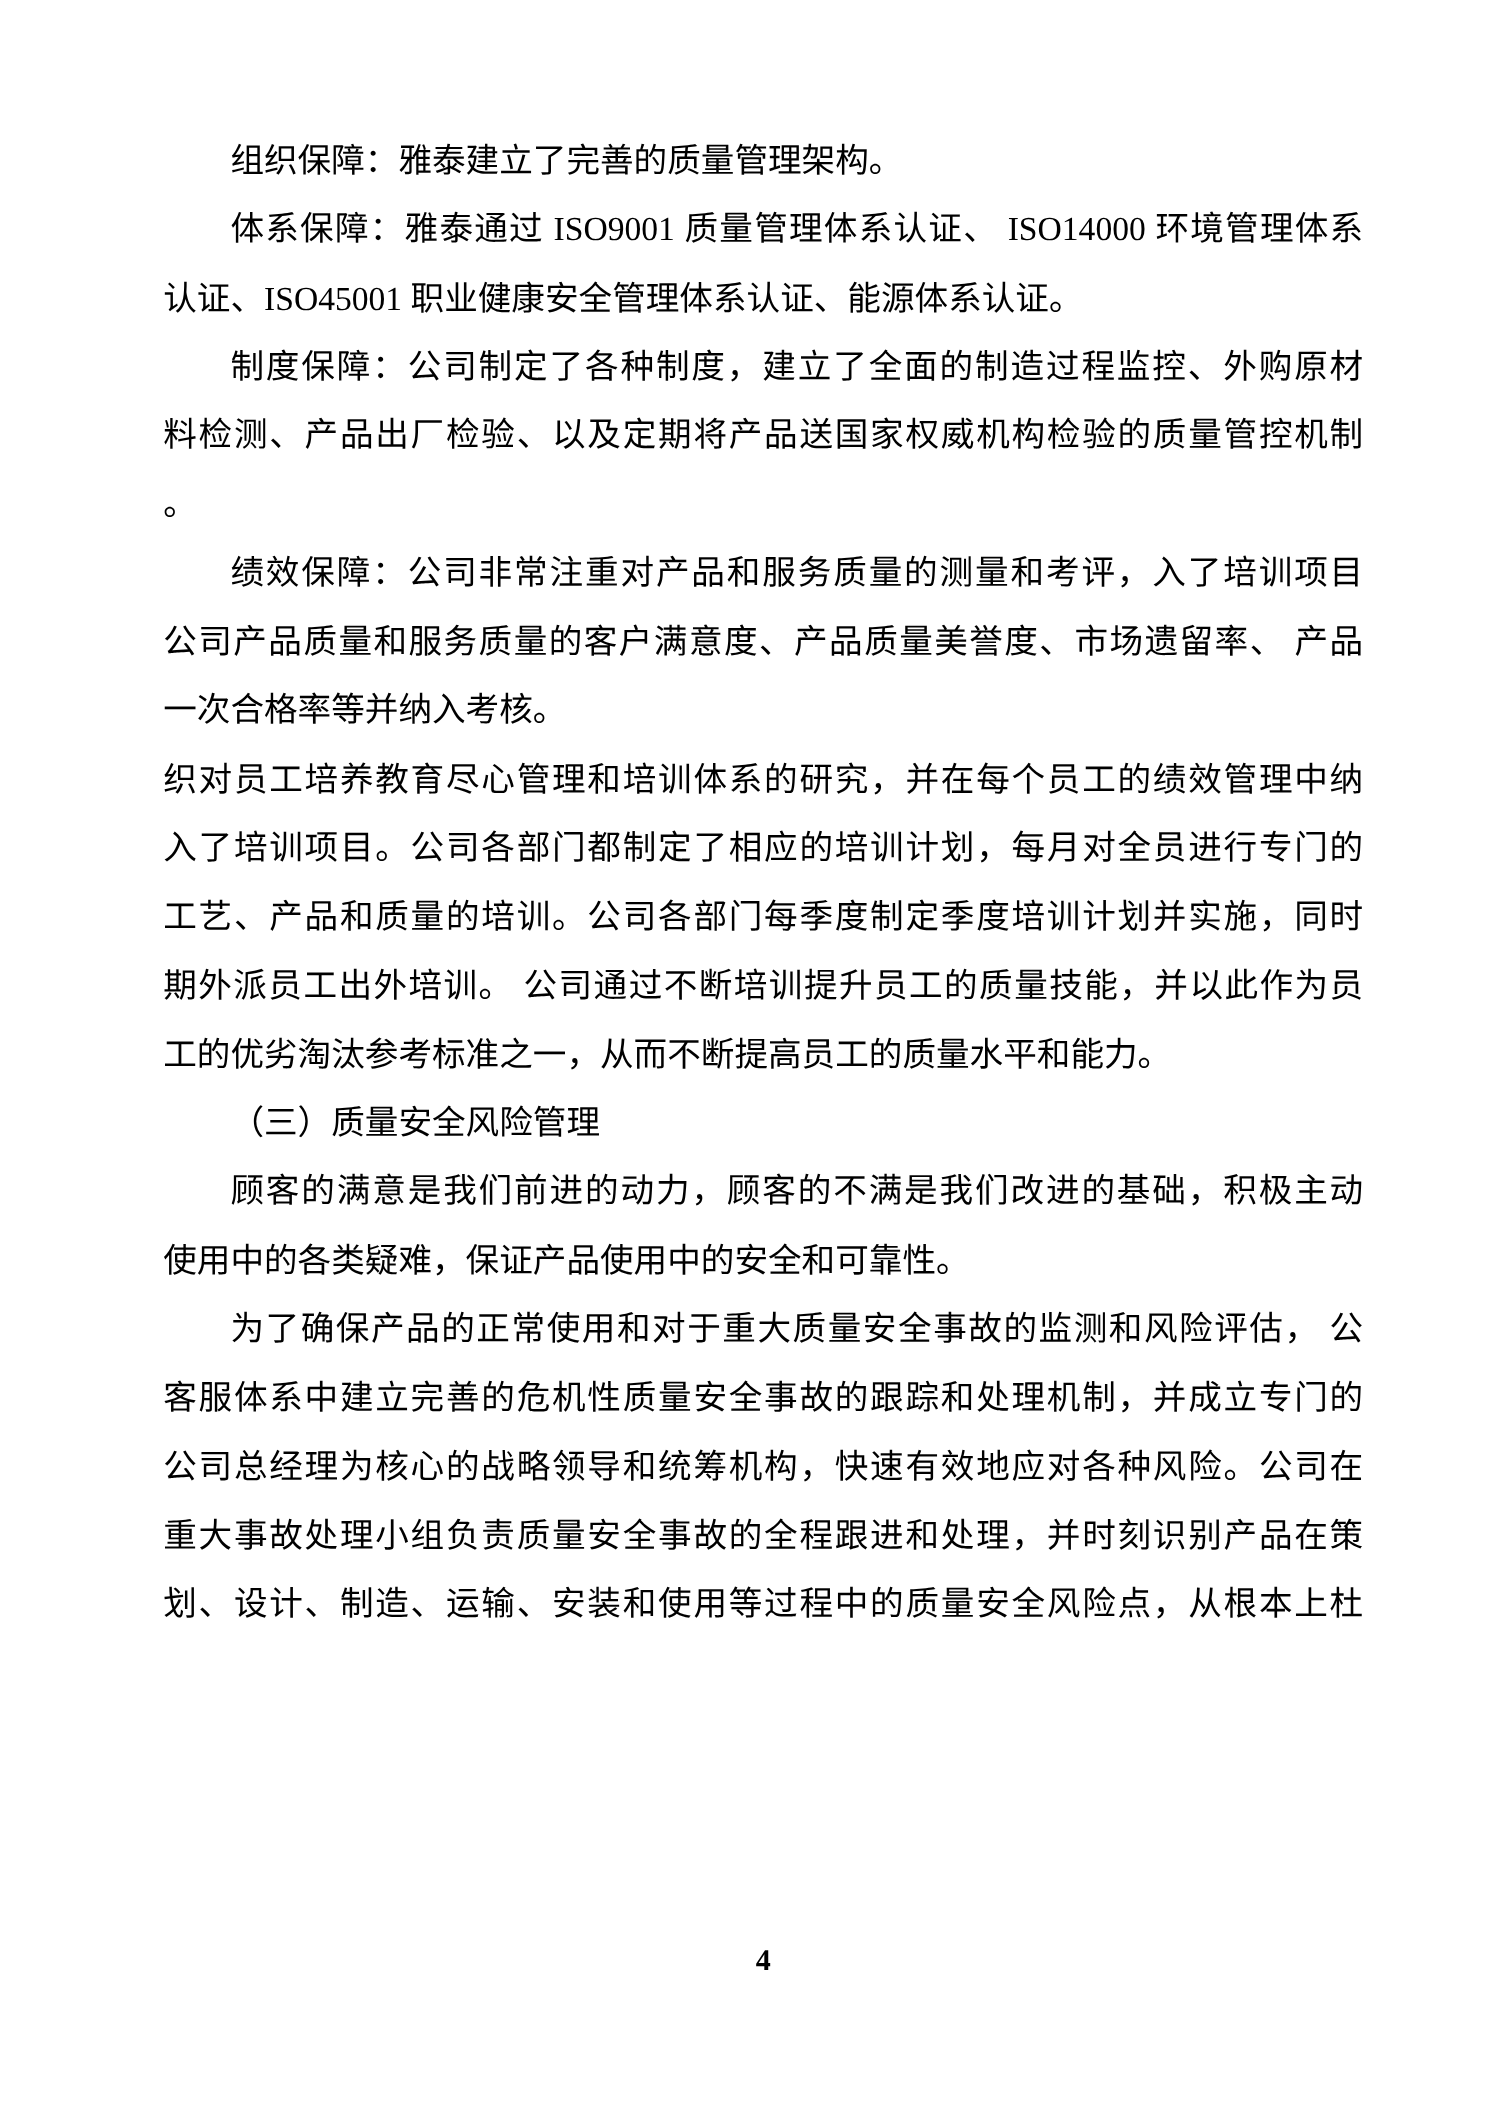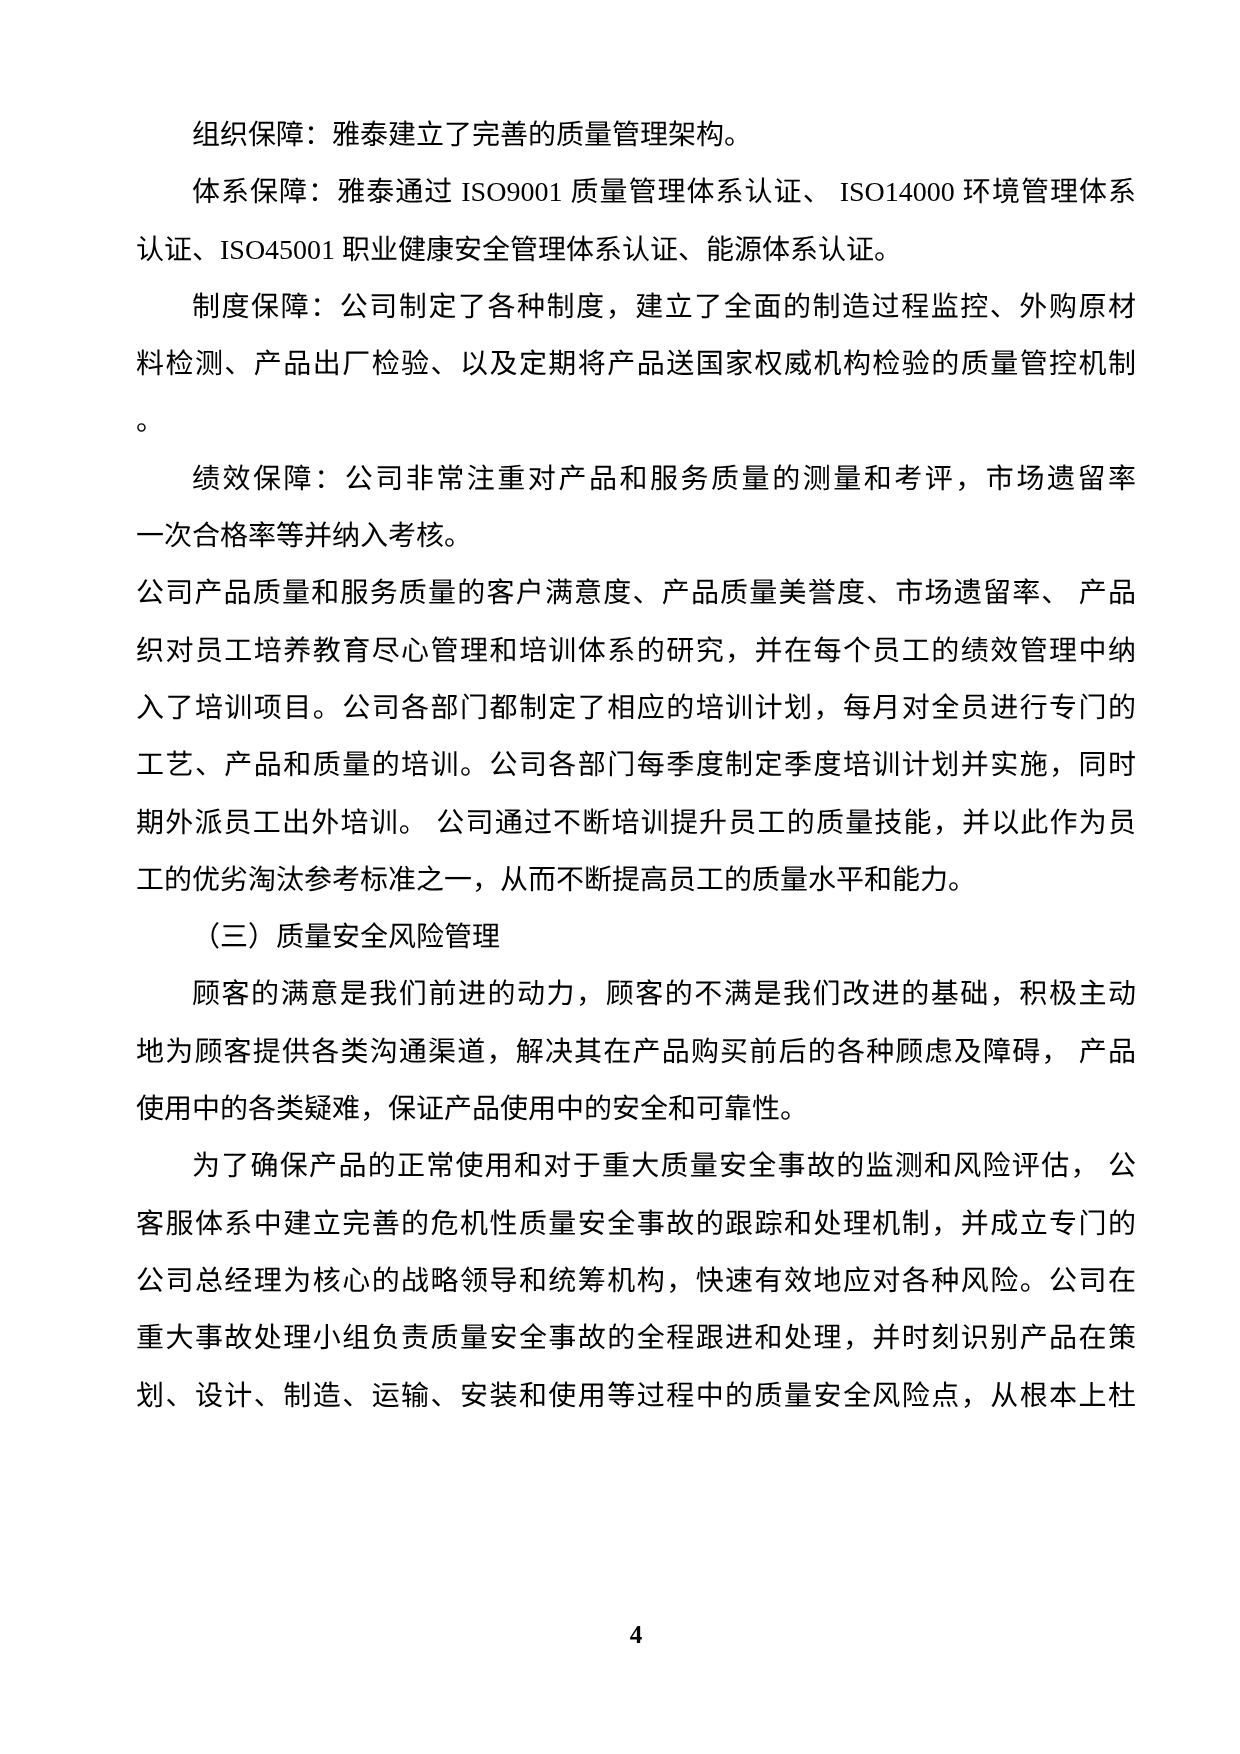--- a/index.html
+++ b/index.html
@@ -71,40 +71,39 @@
       <div class="line">认证、ISO45001 职业健康安全管理体系认证、能源体系认证。</div>
     </div>
 
     <div class="para">
       <div class="line indent fill">制度保障：公司制定了各种制度，建立了全面的制造过程监控、外购原材</div>
       <div class="line fill">料检测、产品出厂检验、以及定期将产品送国家权威机构检验的质量管控机制</div>
       <div class="line">。</div>
     </div>
 
     <div class="para">
-      <div class="line indent fill">绩效保障：公司非常注重对产品和服务质量的测量和考评，市场遗留率</div>
+      <div class="line indent fill">绩效保障：公司非常注重对产品和服务质量的测量和考评，入了培训项目</div>
+      <div class="line fill">公司产品质量和服务质量的客户满意度、产品质量美誉度、市场遗留率、 产品</div>
       <div class="line">一次合格率等并纳入考核。</div>
-      <div class="line fill">公司产品质量和服务质量的客户满意度、产品质量美誉度、市场遗留率、 产品</div>
     </div>
 
     <div class="para">
       <div class="line fill">织对员工培养教育尽心管理和培训体系的研究，并在每个员工的绩效管理中纳</div>
       <div class="line fill">入了培训项目。公司各部门都制定了相应的培训计划，每月对全员进行专门的</div>
       <div class="line fill">工艺、产品和质量的培训。公司各部门每季度制定季度培训计划并实施，同时</div>
       <div class="line fill">期外派员工出外培训。 公司通过不断培训提升员工的质量技能，并以此作为员</div>
       <div class="line">工的优劣淘汰参考标准之一，从而不断提高员工的质量水平和能力。</div>
     </div>
 
     <div class="para">
       <div class="line indent">（三）质量安全风险管理</div>
     </div>
 
     <div class="para">
       <div class="line indent fill">顾客的满意是我们前进的动力，顾客的不满是我们改进的基础，积极主动</div>
-      <div class="line fill">地为顾客提供各类沟通渠道，解决其在产品购买前后的各种顾虑及障碍， 产品</div>
       <div class="line">使用中的各类疑难，保证产品使用中的安全和可靠性。</div>
     </div>
 
     <div class="para">
       <div class="line indent fill">为了确保产品的正常使用和对于重大质量安全事故的监测和风险评估， 公</div>
       <div class="line fill">客服体系中建立完善的危机性质量安全事故的跟踪和处理机制，并成立专门的</div>
       <div class="line fill">公司总经理为核心的战略领导和统筹机构，快速有效地应对各种风险。公司在</div>
       <div class="line fill">重大事故处理小组负责质量安全事故的全程跟进和处理，并时刻识别产品在策</div>
       <div class="line fill">划、设计、制造、运输、安装和使用等过程中的质量安全风险点，从根本上杜</div>
     </div>

